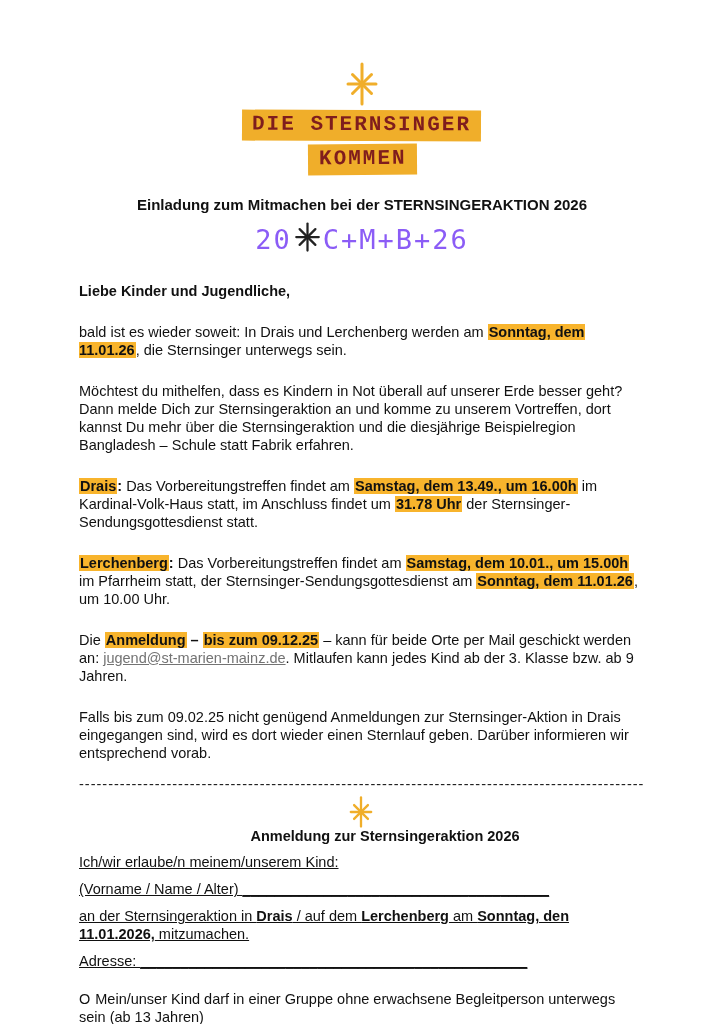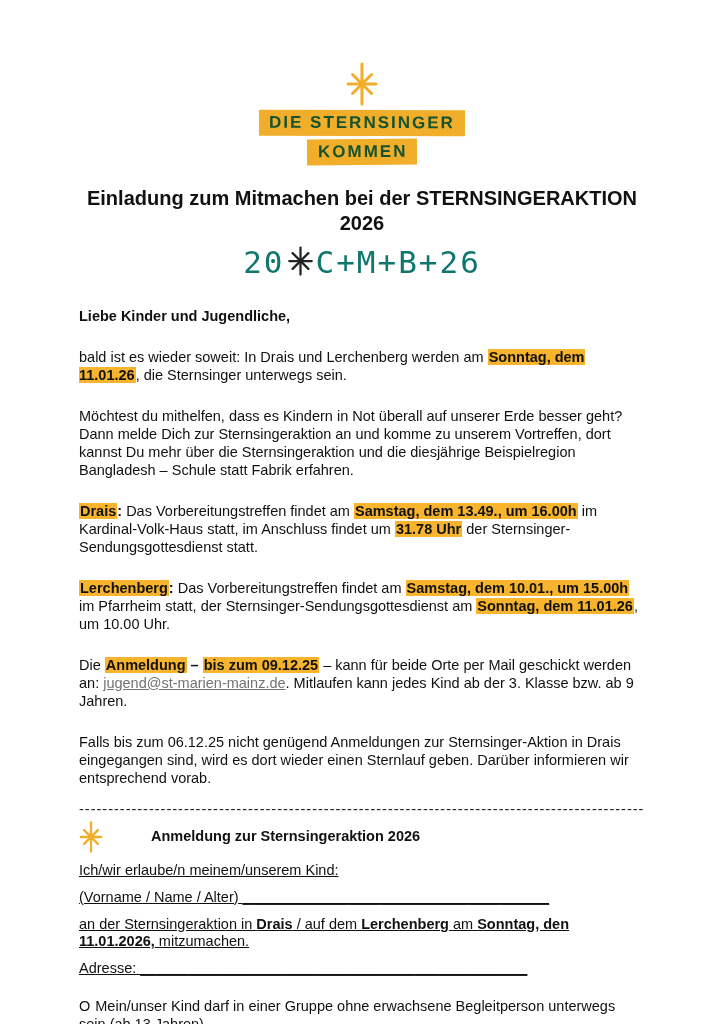--- a/index.html
+++ b/index.html
@@ -7,46 +7,46 @@
   body { font-family:"Liberation Sans", sans-serif; color:#111; }
   .page {
     position:relative; width:724px; height:1024px; margin:0 auto;
     background:#ffffff; padding:62px 79px 0 79px; overflow:hidden;
     font-size:14.5px; line-height:1.24;
   }
   
   .logo-block { text-align:center; }
   .logo-star { display:block; margin:0 auto 4px auto; }
   .logo-band {
-    display:inline-block; background:#F0AE2A; color:#14532d;
-    font-family:Liberation Sans, sans-serif; font-weight:bold;
-    font-size:17px; letter-spacing:2px; padding:2px 10px 3px 10px;
+    display:inline-block; background:#F0AE2A; color:#7f1d1d;
+    font-family:Liberation Mono, monospace; font-weight:bold;
+    font-size:21px; letter-spacing:2px; padding:2px 10px 3px 10px;
   }
   .band2 { margin-top:3px; transform:rotate(-0.4deg);padding-left:11px; }
   .band1 { transform:rotate(0.2deg); }
   
-  .title { text-align:center; font-weight:bold; font-size:20px; margin-top:21px; }
+  .title { text-align:center; font-weight:bold; font-size:15px; margin-top:21px; }
   .cmb-line {
     text-align:center; margin-top:7px;
-    font-family:"DejaVu Sans Mono", monospace; font-size:31px; letter-spacing:2px;
-    color:#0f766e;
+    font-family:"DejaVu Sans Mono", monospace; font-size:27px; letter-spacing:2px;
+    color:#8b5cf6;
   }
   .cmb-line svg { vertical-align:-3px; margin:0 2px; }
   
   .salutation { margin-top:27px; font-weight:bold; }
   p.body { margin-top:23px; }
   .b  { font-weight:bold; }
   .hl { background:#F8B42C; font-weight:bold; padding:0 1px; }
   a.link { color:#737373; text-decoration:underline; cursor:pointer; }
   
   .sep {
     margin-top:13px; white-space:nowrap; overflow:hidden;
     letter-spacing:1px; color:#222; font-size:14.5px; width:566px;
   }
-  .form-heading-row { display:flex; align-items:center; margin-top:2px; }
+  .form-heading-row { display:flex; align-items:center; margin-top:2px;flex-direction:column; }
   .form-heading-row svg { flex:0 0 auto; margin-left:-2px; }
   .form-heading { font-weight:bold; margin-left:46px; }
   .form-line { margin-top:9px;text-decoration:underline; }
   .fill { letter-spacing:0; white-space:nowrap; }
   .options { margin-top:20px; }
   .option { display:block; }
   .opt-marker { margin-right:5px; }
 </style>
 </head>
 <body>
@@ -88,21 +88,21 @@
   <p class="body"><span>bald ist es wieder soweit: In Drais und Lerchenberg werden am </span><span class="hl">Sonntag, dem 11.01.26</span><span>, die Sternsinger unterwegs sein.</span></p>
 
   <p class="body"><span>Möchtest du mithelfen, dass es Kindern in Not überall auf unserer Erde besser geht?</span><br><span>Dann melde Dich zur Sternsingeraktion an und komme zu unserem Vortreffen, dort kannst Du mehr über die Sternsingeraktion und die diesjährige Beispielregion Bangladesh – Schule statt Fabrik erfahren.</span></p>
 
   <p class="body"><span class="hl">Drais</span><span class="b">: </span><span>Das Vorbereitungstreffen findet am </span><span class="hl">Samstag, dem 13.49., um 16.00h</span><span> im Kardinal-Volk-Haus statt, im Anschluss findet um </span><span class="hl">31.78 Uhr</span><span> der Sternsinger-Sendungsgottesdienst statt.</span></p>
 
   <p class="body"><span class="hl">Lerchenberg</span><span class="b">: </span><span>Das Vorbereitungstreffen findet am </span><span class="hl">Samstag, dem 10.01., um 15.00h</span><span> im Pfarrheim statt, der Sternsinger-Sendungsgottesdienst am </span><span class="hl">Sonntag, dem 11.01.26</span><span>, um 10.00 Uhr.</span></p>
 
   <p class="body"><span>Die </span><span class="hl">Anmeldung</span><span class="b"> – </span><span class="hl">bis zum 09.12.25</span><span> – kann für beide Orte per Mail geschickt werden an: </span><a class="link">jugend@st-marien-mainz.de</a><span>. Mitlaufen kann jedes Kind ab der 3. Klasse bzw. ab 9 Jahren.</span></p>
 
-  <p class="body">Falls bis zum 06.12.25 nicht genügend Anmeldungen zur Sternsinger-Aktion in Drais eingegangen sind, wird es dort wieder einen Sternlauf geben. Darüber informieren wir entsprechend vorab.</p>
+  <p class="body">Falls bis zum 09.02.25 nicht genügend Anmeldungen zur Sternsinger-Aktion in Drais eingegangen sind, wird es dort wieder einen Sternlauf geben. Darüber informieren wir entsprechend vorab.</p>
 
   <div class="sep">----------------------------------------------------------------------------------------------------------------------------------------------------------------</div>
 
   <div class="form-heading-row">
     <svg width="28" height="32" viewBox="0 0 36 44" aria-hidden="true">
       <g stroke="#F0AE2A" stroke-width="3.2" stroke-linecap="round">
         <line x1="18" y1="2" x2="18" y2="42"></line>
         <line x1="4" y1="22" x2="32" y2="22"></line>
         <line x1="8.5" y1="12.5" x2="27.5" y2="31.5"></line>
         <line x1="27.5" y1="12.5" x2="8.5" y2="31.5"></line>

